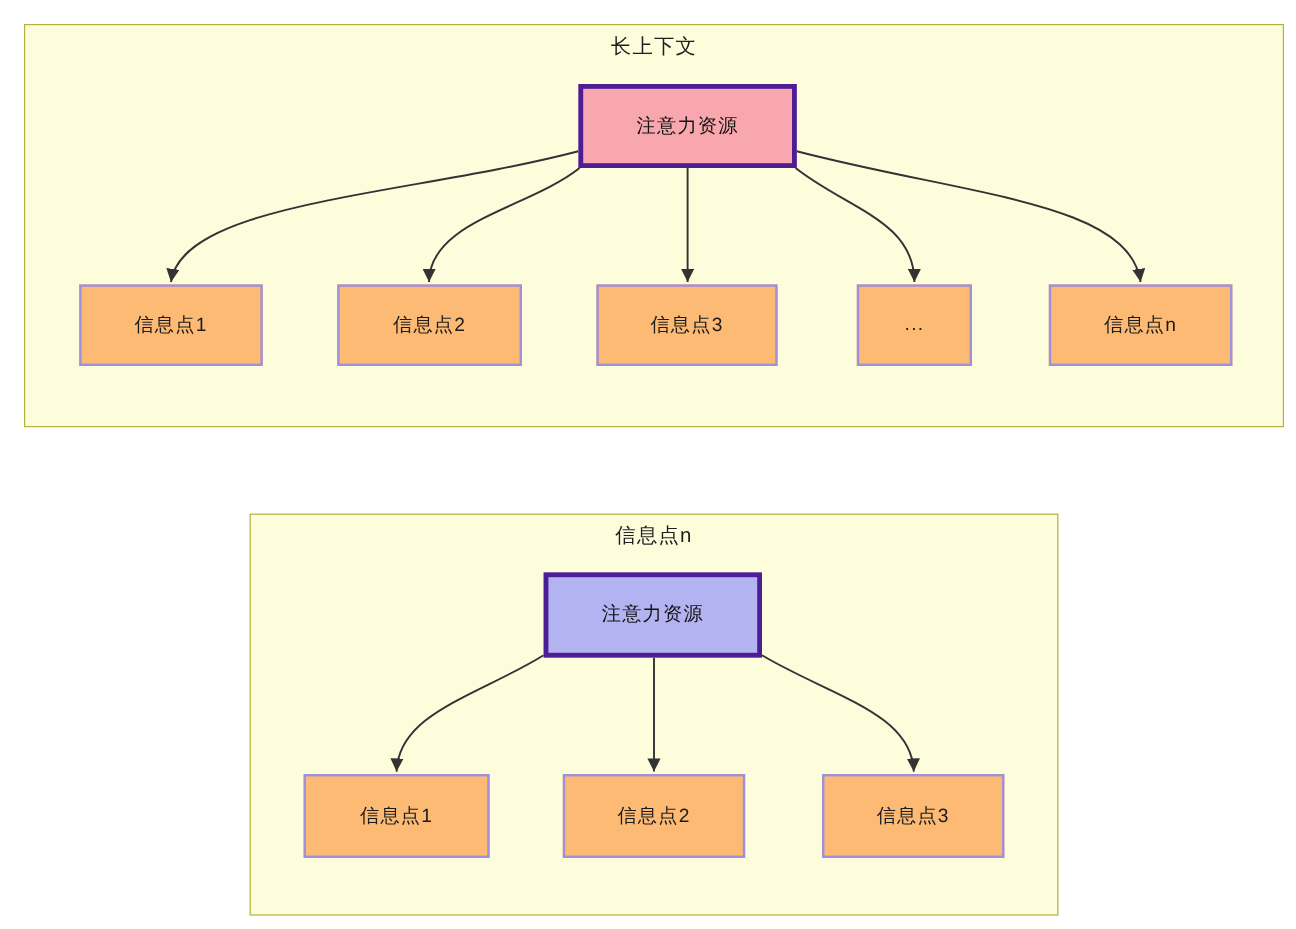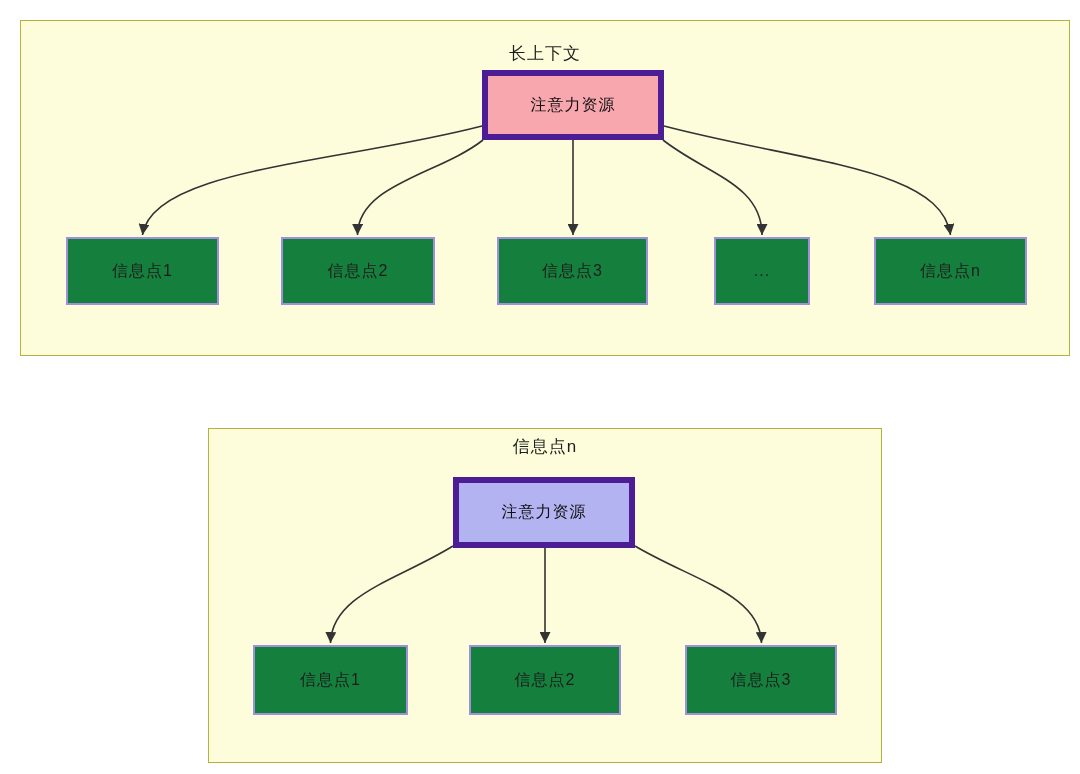--- a/index.html
+++ b/index.html
@@ -23,34 +23,34 @@
   }
   .group-title {
     position: absolute;
     text-align: center;
     font-size: 17px;
     color: #1f1f1f;
     letter-spacing: 1px;
   }
   .attention-box {
     position: absolute;
-    border: 6px solid #4c1d95;
+    border: 4px solid #4c1d95;
     box-sizing: border-box;
     display: flex;
     align-items: center;
     justify-content: center;
     font-size: 16px;
     color: #111111;
     letter-spacing: 1px;
   }
   .attention-box.pink { background: #f9a7ae; }
   .attention-box.periwinkle { background: #b3b3f1; }
   .info-box {
     position: absolute;
-    background: #15803d;
+    background: #fdba74;
     border: 2px solid #a090dc;
     box-sizing: border-box;
     display: flex;
     align-items: center;
     justify-content: center;
     font-size: 16px;
     color: #1c1c1c;
     letter-spacing: 1px;
   }
   svg.arrows {
@@ -66,21 +66,21 @@
     stroke: #333333;
     stroke-width: 1.6px;
   }
 </style>
 </head>
 <body>
 
 <div id="canvas">
 
   <div class="group-box" style="left:20px; top:20px; width:1050px; height:336px;"></div>
-  <div class="group-title" style="left:20px; top:42px; width:1050px;">长上下文</div>
+  <div class="group-title" style="left:20px; top:27px; width:1050px;">长上下文</div>
 
   <div class="group-box" style="left:208px; top:428px; width:674px; height:335px;"></div>
   <div class="group-title" style="left:208px; top:435px; width:674px;">信息点n</div>
 
   <svg class="arrows" viewBox="0 0 1080 774">
     <defs>
       <marker id="ah" viewBox="0 0 10 10" refX="10" refY="5" markerWidth="11" markerHeight="11" markerUnits="userSpaceOnUse" orient="auto">
         <path d="M0,0 L10,5 L0,10 z" fill="#333333"></path>
       </marker>
     </defs>

